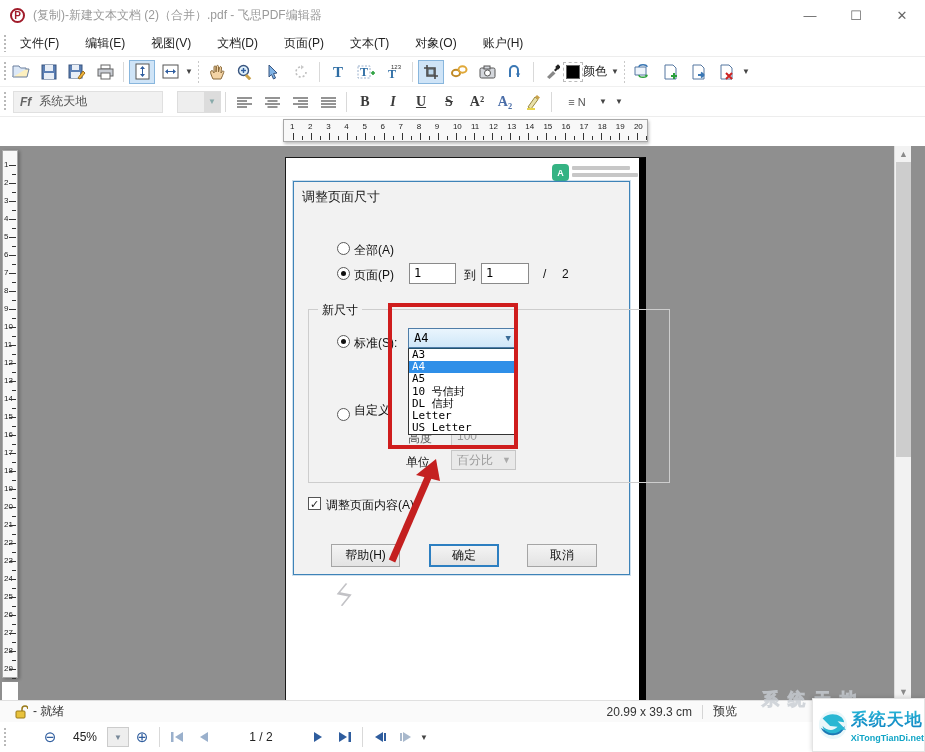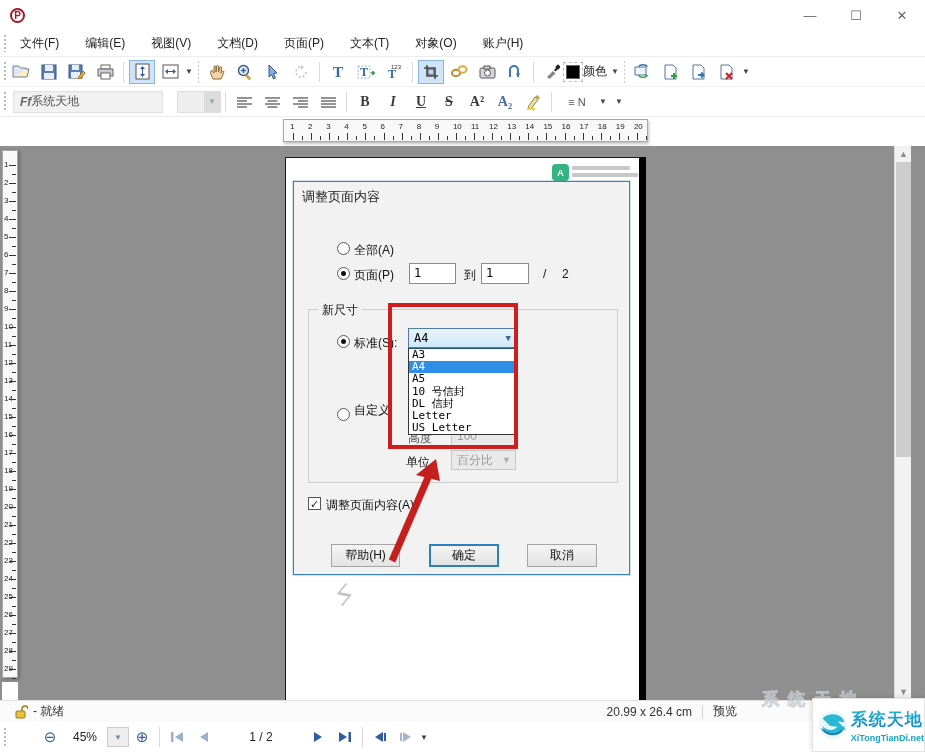--- a/index.html
+++ b/index.html
@@ -23,21 +23,21 @@
   .toolbar2 { position:absolute; left:0; top:87px; width:925px; height:30px; display:flex; align-items:center; border-bottom:1px solid #ededed; }
   .tbi { width:26px; height:24px; display:flex; align-items:center; justify-content:center; margin:0 1px; border:1px solid transparent; }
   .tbi.active { background:#cfe4f7; border:1px solid #88b6dd; }
   .sep { width:1px; height:20px; background:#d9d9d9; margin:0 4px; }
   .dsep { width:1px; height:22px; margin:0 4px; background-image:linear-gradient(#c9c9c9 40%, transparent 40%); background-size:1px 4px; }
   .caret { font-size:8px; color:#444; width:10px; text-align:center; }
   .color-label { font-size:12px; color:#222; margin:0 3px; }
   .colorbox { width:14px; height:14px; background:#000; border:1px solid #666; outline:1px dashed #bbb; outline-offset:2px; }
 
   .font-box { width:150px; height:22px; background:#f1f1f1; border:1px solid #e0e0e0; display:flex; align-items:center; padding:0 6px; color:#555; margin-left:6px; }
-  .ff { font-style:italic; font-weight:bold; color:#666; }
+  .ff { font-style:italic; font-weight:bold; margin-right:8px; color:#666; }
   .size-box { width:44px; height:22px; background:#eee; border:1px solid #ddd; margin-left:14px; display:flex; align-items:center; justify-content:flex-end; }
   .size-box .dd { width:16px; height:100%; background:#dcdcdc; color:#8aa; font-size:8px; display:flex; align-items:center; justify-content:center; }
   .fmt-letter { font-family:"Liberation Serif", serif; font-weight:bold; color:#3b3b3b; font-size:14px; }
   .align-ic svg { display:block; }
 
   
   .rulerstrip { position:absolute; left:0; top:117px; width:925px; height:29px; background:#fff; }
   .hruler { position:absolute; left:283px; top:2px; width:365px; height:23px; background:#f8f8f8; border:1px solid #a8a8a8; box-shadow:1px 2px 3px rgba(0,0,0,.25); }
   .hruler .num { position:absolute; top:2px; font-size:8px; color:#222; }
   .hruler .tick { position:absolute; bottom:1px; width:1px; height:4px; background:#333; }
@@ -107,20 +107,21 @@
   .wm-logo { width:34px; height:34px; margin-left:4px; }
   .wm-texts { margin-left:2px; display:flex; flex-direction:column; }
   .wm-name { font-size:17px; font-weight:bold; background:linear-gradient(180deg,#28bbd8,#0d7dc0); -webkit-background-clip:text; background-clip:text; color:#1398cb; -webkit-text-fill-color:transparent; letter-spacing:1px; }
   .wm-url { font-size:9px; font-weight:bold; color:#12a5c6; margin-top:2px; }
 </style>
 </head>
 <body>
 
 <div class="titlebar">
   <div class="app-icon">P</div>
+  <div class="title-text">(复制)-新建文本文档 (2)（合并）.pdf - 飞思PDF编辑器</div>
   <div class="win-btns">
     <div class="win-btn">—</div>
     <div class="win-btn">☐</div>
     <div class="win-btn">✕</div>
   </div>
 </div>
 
 <div class="menubar">
   <div class="grip"></div>
   <div class="menu-item">文件(F)</div>
@@ -519,33 +520,33 @@
 
   <div class="page">
     <div class="doc-badge">A</div>
     <div class="doc-tinyline" style="left:286px; top:8px; width:58px;"></div>
     <div class="doc-tinyline" style="left:286px; top:15px; width:66px;"></div>
     <div class="squiggle" style="left:243px; top:252px; font-size:22px;">ʬ</div>
     <div class="squiggle" style="left:48px; top:420px; font-size:30px;">ϟ</div>
   </div>
 
   <div class="dialog">
-    <div class="dlg-title">调整页面内容</div>
+    <div class="dlg-title">调整页面尺寸</div>
 
     <div class="radio" style="left:43px; top:60px;"></div>
     <div class="dlg-lbl" style="left:60px; top:60px;">全部(A)</div>
     <div class="radio sel" style="left:43px; top:85px;"></div>
     <div class="dlg-lbl" style="left:60px; top:85px;">页面(P)</div>
     <div class="txtinput" style="left:115px; top:81px; width:47px;">1</div>
     <div class="dlg-lbl" style="left:170px; top:85px;">到</div>
     <div class="txtinput" style="left:187px; top:81px; width:48px;">1</div>
     <div class="dlg-lbl" style="left:249px; top:85px;">/</div>
     <div class="dlg-lbl" style="left:268px; top:85px;">2</div>
 
-    <div class="groupbox" style="left:14px; top:127px; width:310px; height:174px;">
+    <div class="groupbox" style="left:14px; top:127px; width:362px; height:174px;">
       <span class="gb-label">新尺寸</span>
     </div>
     <div class="radio sel" style="left:43px; top:153px;"></div>
     <div class="dlg-lbl" style="left:60px; top:153px;">标准(S):</div>
     <div class="combo" style="left:114px; top:146px; width:108px;">
       <span>A4</span>
       <span class="chev">▼</span>
     </div>
     <div class="droplist" style="left:114px; top:166px; width:108px;">
       <div class="opt">A3</div>
@@ -585,21 +586,21 @@
     <div class="arr" style="bottom:0;">▼</div>
   </div>
 </div>
 
 <div class="statusbar">
   <svg class="lock" width="14" height="14">
     <rect x="2" y="6" width="9" height="7" rx="1" fill="#e8c23c" stroke="#9a7a18"></rect>
     <path d="M8 6 V4 a3 3 0 0 1 6 0" fill="none" stroke="#9a7a18" stroke-width="1.5"></path>
   </svg>
   <span class="ready">- 就绪</span>
-  <span class="dims">20.99 x 26.4 cm</span>
+  <span class="dims">20.99 x 39.3 cm</span>
   <span class="vline"></span>
   <span>预览</span>
   <span class="spacer-right"></span>
 </div>
 
 <div class="bottombar">
   <div class="grip"></div>
   <span class="bb-ic zoomsign" style="margin-left:30px">⊖</span>
   <span class="zoom-val">45%</span>
   <span class="zoom-dd">▼</span>

